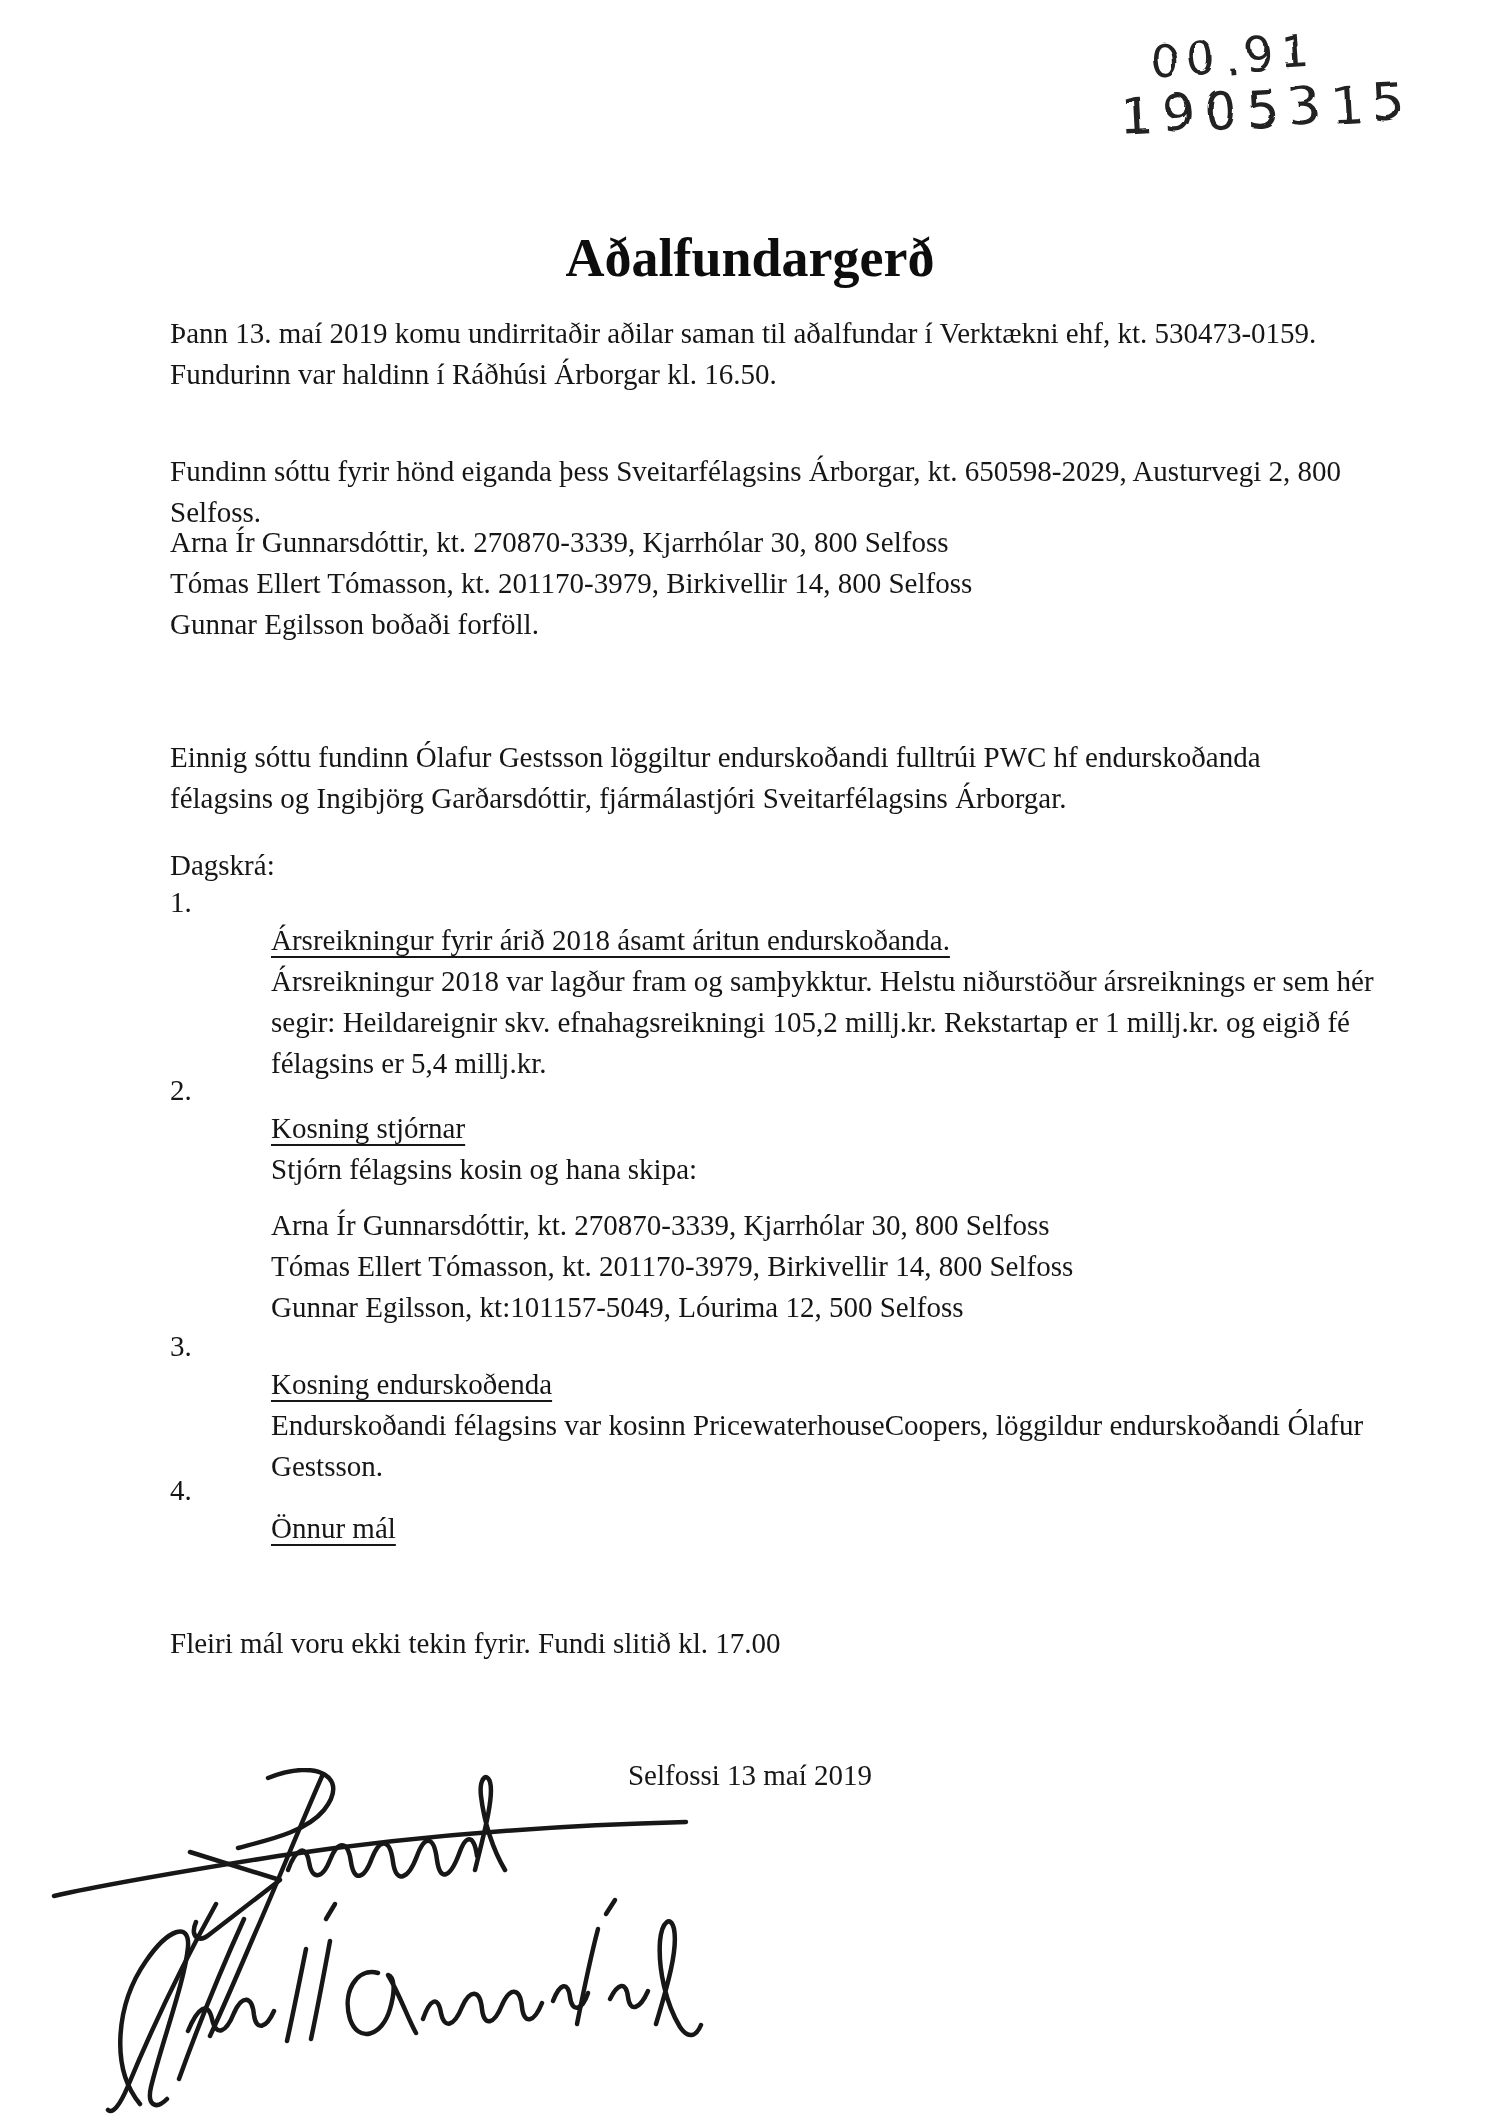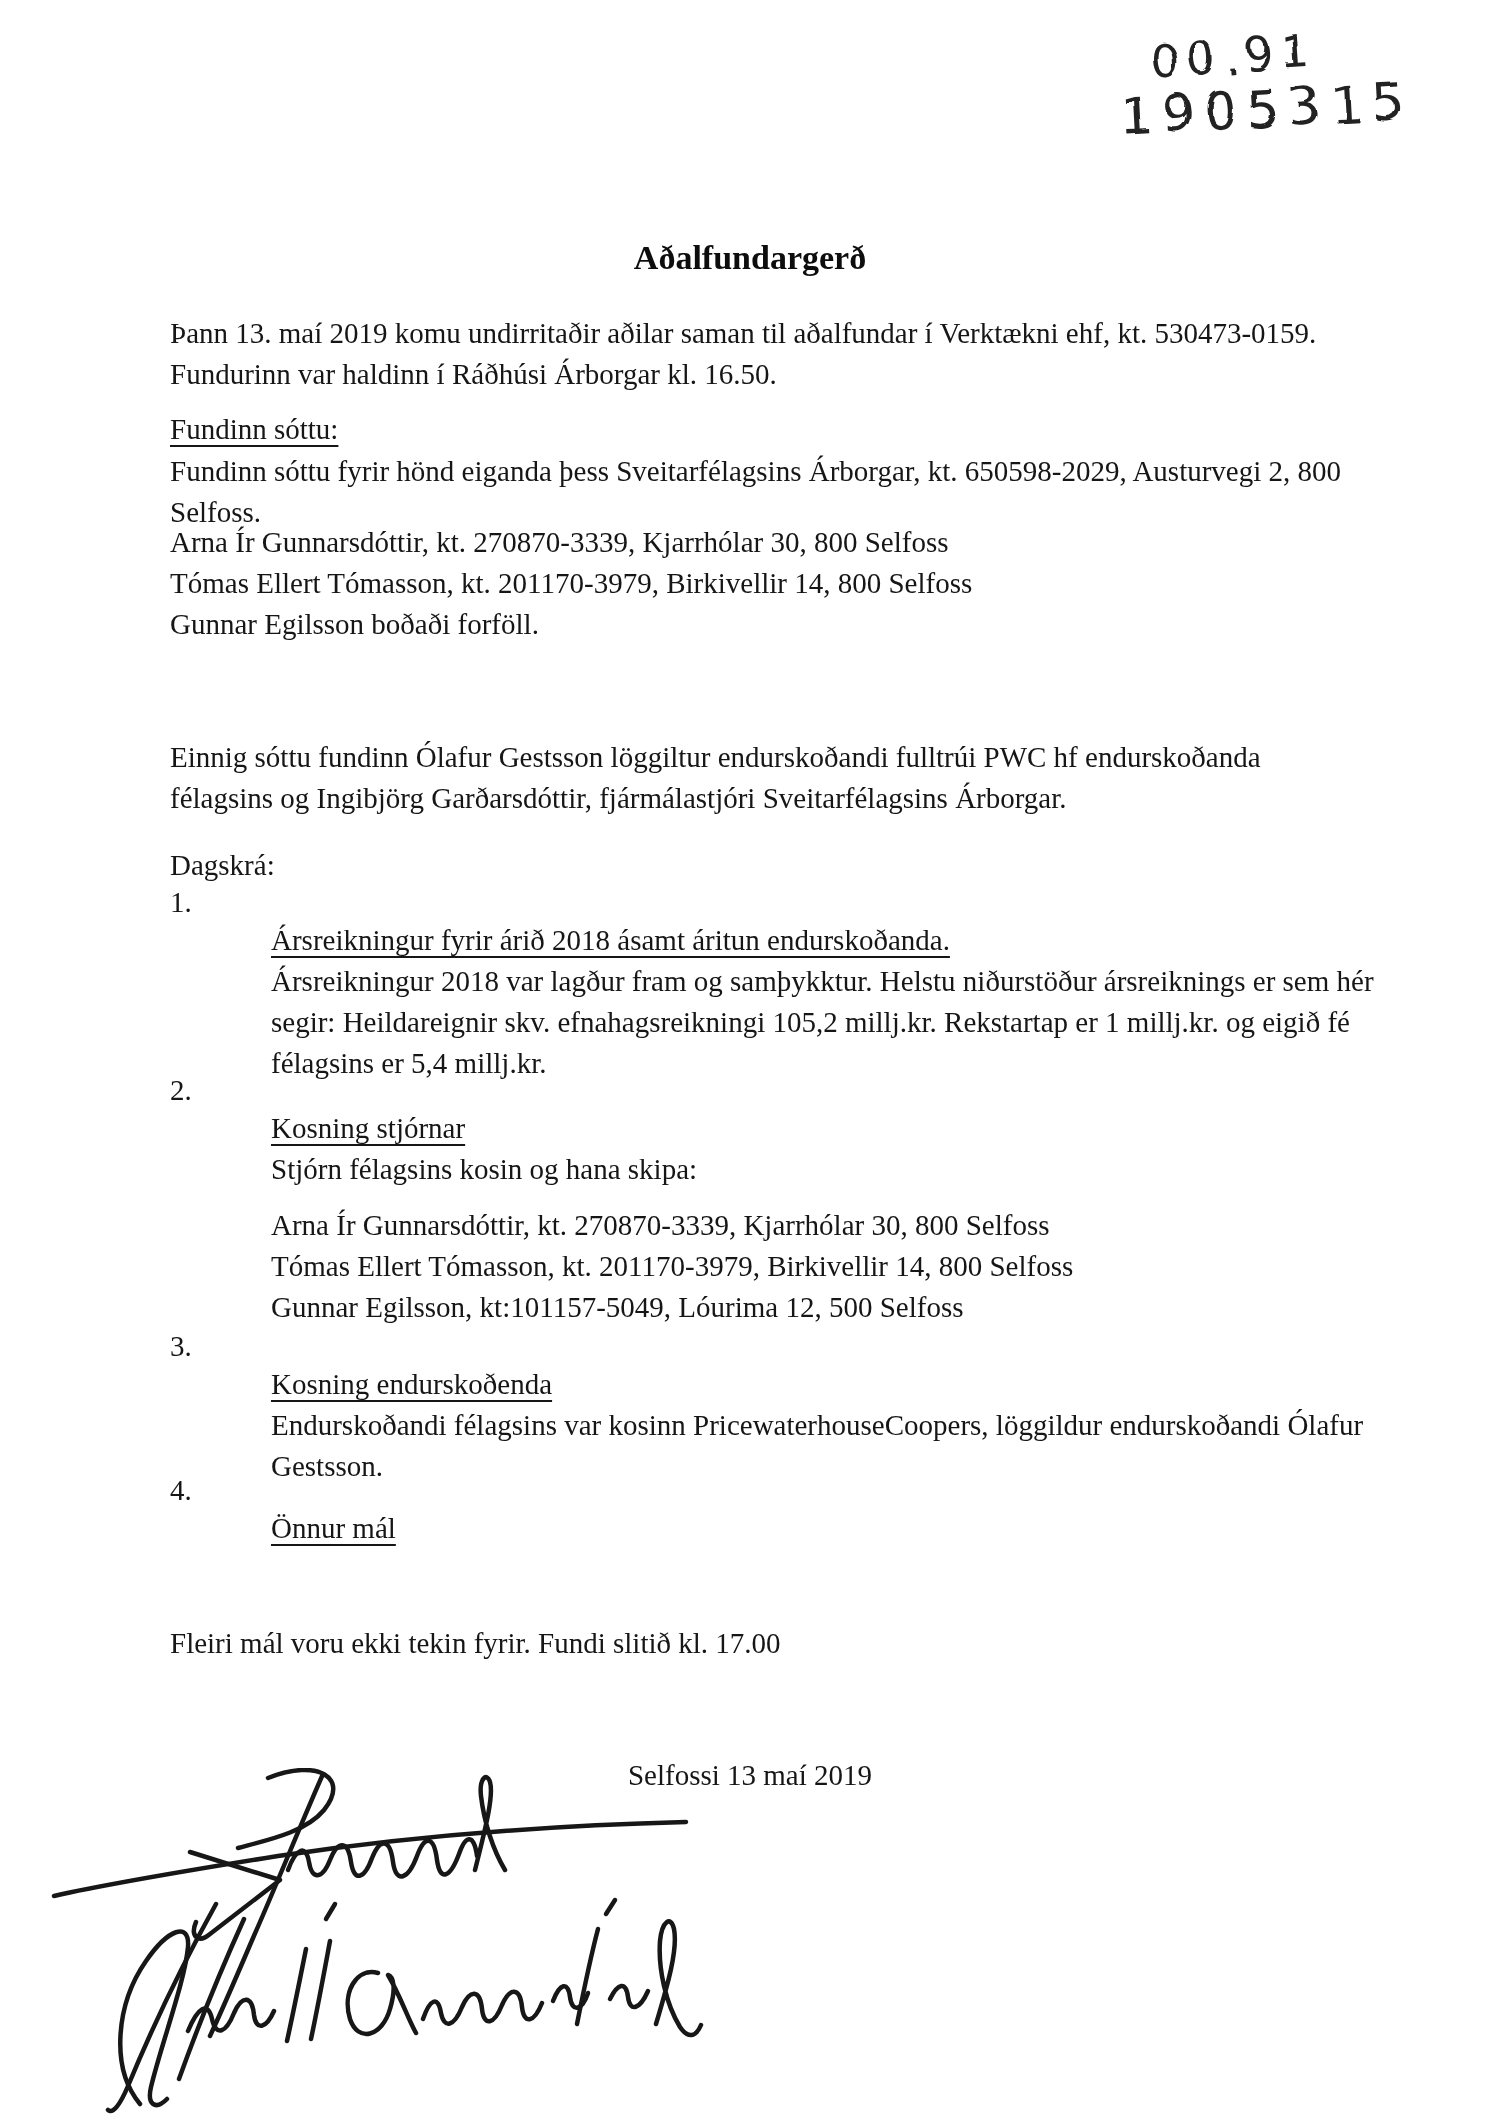--- a/index.html
+++ b/index.html
@@ -39,21 +39,21 @@
     display: inline-block;
     margin-top: 6px;
   }
 
   .doc-title {
     position: absolute;
     top: 190px;
     left: 0;
     width: 1500px;
     text-align: center;
-    font-size: 34px;
+    font-size: 54px;
     line-height: 48px;
     font-weight: bold;
     color: #0d0d0d;
     margin-top: 44px;
   }
 
   .para { position: absolute; left: 170px; width: 1190px; }
   .p-intro        { top: 268px; margin-top: 45px; }
   .p-att-heading  { top: 380px; text-decoration: underline; text-underline-offset: 6px; text-decoration-thickness: 2px; }
   .p-att-owner    { top: 422px; }
@@ -112,21 +112,20 @@
 
   <div class="handnote">
     <div><span class="hn1">00.91</span></div>
     <div><span class="hn2">1905315</span></div>
   </div>
 
   <h1 class="doc-title">Aðalfundargerð</h1>
 
   <p class="para p-intro">Þann 13. maí 2019 komu undirritaðir aðilar saman til aðalfundar í Verktækni ehf, kt. 530473-0159. Fundurinn var haldinn í Ráðhúsi Árborgar kl. 16.50.</p>
 
-  <p class="para p-att-heading">Fundinn sóttu:</p>
 
   <p class="para p-att-owner">Fundinn sóttu fyrir hönd eiganda þess Sveitarfélagsins Árborgar, kt. 650598-2029, Austurvegi 2, 800 Selfoss.</p>
 
   <div class="para p-att-list">
     <div>Arna Ír Gunnarsdóttir, kt. 270870-3339, Kjarrhólar 30, 800 Selfoss</div>
     <div>Tómas Ellert Tómasson, kt. 201170-3979, Birkivellir 14, 800 Selfoss</div>
     <div>Gunnar Egilsson boðaði forföll.</div>
   </div>
 
   <p class="para p-agenda-head">Dagskrá:</p>

